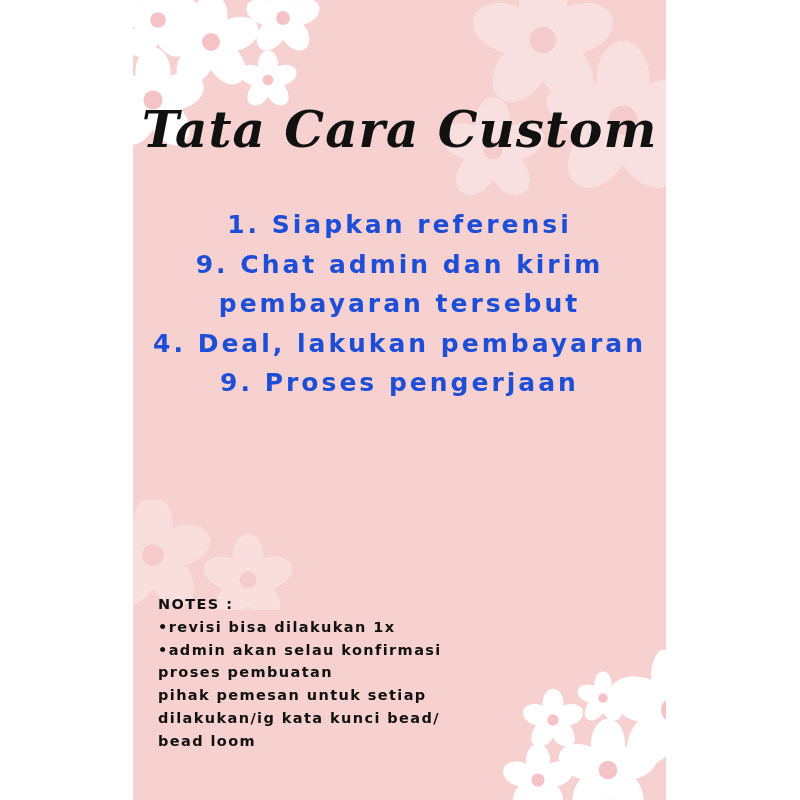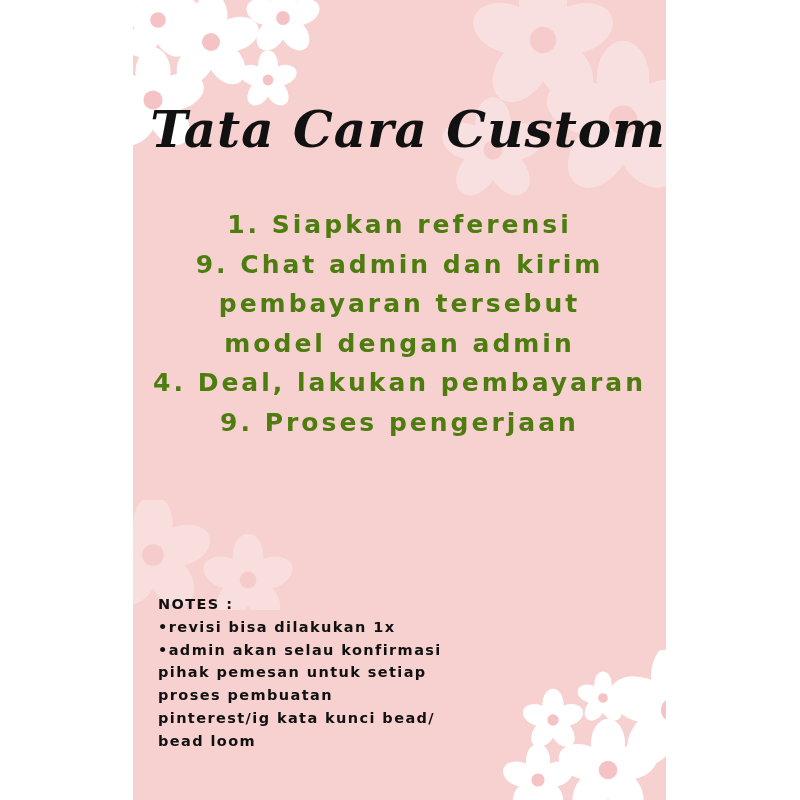--- a/index.html
+++ b/index.html
@@ -3,28 +3,28 @@
   <meta charset="utf-8">
   <style>
     html, body { margin: 0; padding: 0; background: #ffffff; }
     body { width: 800px; height: 800px; position: relative; overflow: hidden; }
     .panel {
       position: absolute; left: 133px; top: 0; width: 533px; height: 800px;
       background: #f7d0d0; overflow: hidden;
     }
     .flower { position: absolute; }
     .title {
-      position: absolute; left: 0; width: 533px; top: 100px; text-align: right;
+      position: absolute; left: 0; width: 533px; top: 100px; text-align: center;
       font-family: "DejaVu Serif", serif; font-style: italic; font-weight: bold;
       font-size: 50px; color: #111111; letter-spacing: 1px;
     }
     .steps {
       position: absolute; left: 0; width: 533px; top: 205px; text-align: center;
       font-family: "DejaVu Sans", sans-serif; font-weight: bold; font-size: 25px;
-      color: #4d7c0f; letter-spacing: 3px; line-height: 39.5px;
+      color: #1d4ed8; letter-spacing: 3px; line-height: 39.5px;
     }
     .steps div { white-space: nowrap; }
     .notes {
       position: absolute; left: 25px; top: 593px; width: 320px;
       font-family: "DejaVu Sans", sans-serif; font-weight: bold; font-size: 14.5px;
       color: #111111; letter-spacing: 1.4px; line-height: 22.8px;
     }
     .notes div { white-space: nowrap; }
   </style>
 </head>
@@ -68,27 +68,26 @@
     <use href="#fl" transform="translate(35,130) scale(1.1)"></use>
     <use href="#fl" transform="translate(170,60) scale(2.0)"></use>
   </svg>
 
   <div class="title">Tata Cara Custom</div>
 
   <div class="steps">
     <div>1. Siapkan referensi</div>
     <div>9. Chat admin dan kirim</div>
     <div>pembayaran tersebut</div>
-    <div>model dengan admin</div>
     <div>4. Deal, lakukan pembayaran</div>
     <div>9. Proses pengerjaan</div>
   </div>
 
   <div class="notes">
     <div>NOTES :</div>
     <div>•revisi bisa dilakukan 1x</div>
     <div>•admin akan selau konfirmasi</div>
+    <div>proses pembuatan</div>
     <div>pihak pemesan untuk setiap</div>
-    <div>proses pembuatan</div>
-    <div>pinterest/ig kata kunci bead/</div>
+    <div>dilakukan/ig kata kunci bead/</div>
     <div>bead loom</div>
   </div>
 </div>
 
 </body></html>

